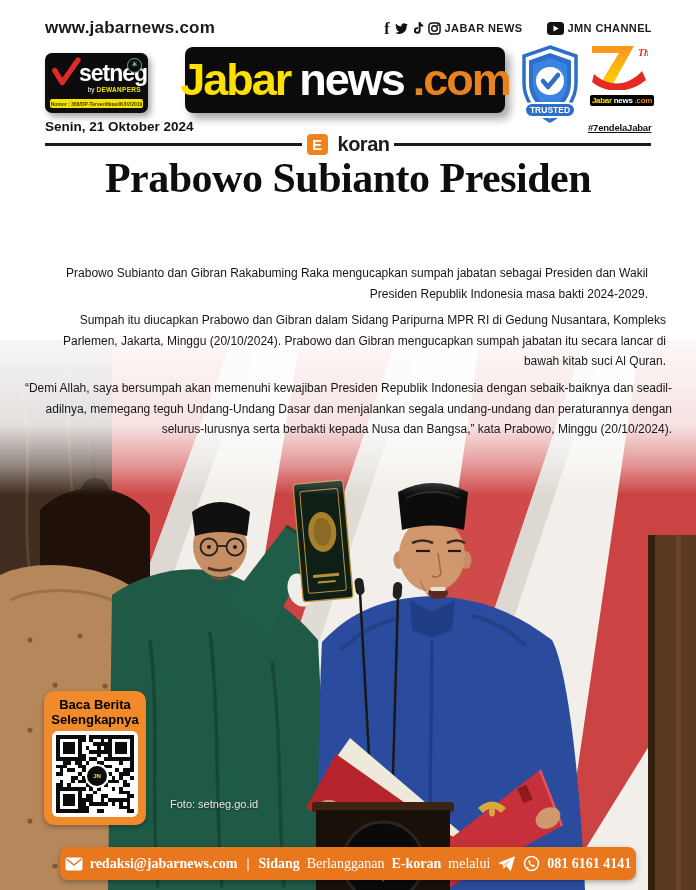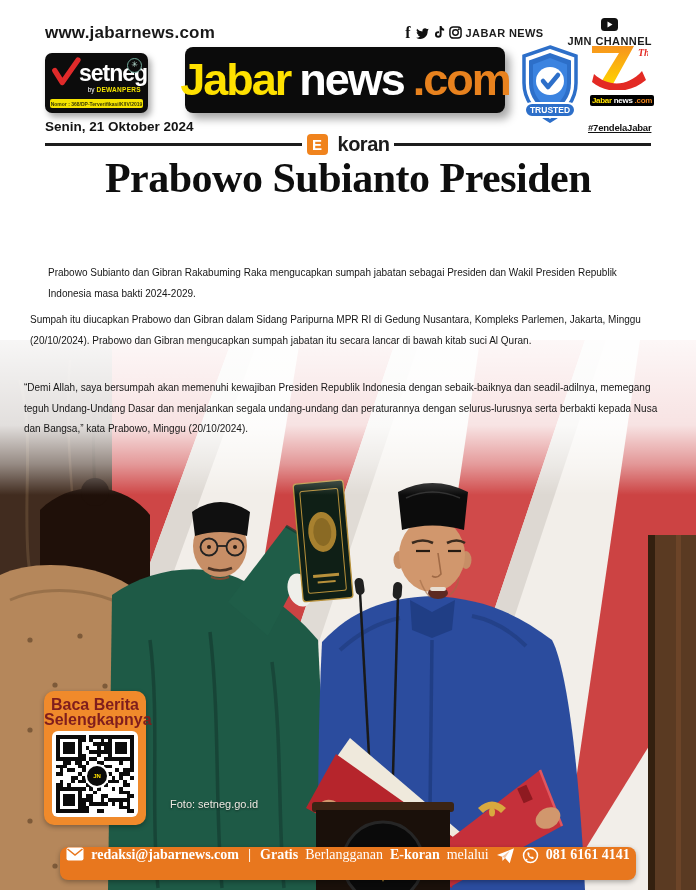--- a/index.html
+++ b/index.html
@@ -1,20 +1,20 @@
 <!DOCTYPE html>
 <html><head>
 <meta charset="utf-8">
 <style>
   html,body{margin:0;padding:0;background:#fff;}
   .page{position:relative;width:696px;height:890px;background:#fff;overflow:hidden;
         font-family:"Liberation Sans",sans-serif;color:#111;}
   
   .top-row{position:absolute;top:18px;left:45px;right:44px;display:flex;
-           justify-content:space-between;align-items:center;}
+           justify-content:space-between;}
   .site-url{font-weight:bold;font-size:17px;letter-spacing:.2px;color:#181818;}
   .social-cluster{display:flex;align-items:center;gap:10px;}
   .icon-row{display:flex;align-items:center;gap:4px;}
   .icon-row svg{display:block;}
   .social-label{font-weight:bold;font-size:11px;letter-spacing:.4px;color:#1c1c1c;}
   .fb-f{font-family:"Liberation Serif",serif;font-weight:bold;font-size:16px;line-height:13px;color:#111;}
   
   .verified-badge{position:absolute;left:45px;top:53px;width:103px;height:60px;background:#0c0c0c;
       border-radius:7px;box-shadow:3px 4px 6px rgba(0,0,0,.35);overflow:hidden;}
   .verified-word{position:absolute;left:8px;top:7px;display:flex;align-items:flex-end;}
@@ -41,41 +41,41 @@
   .date-line{position:absolute;left:45px;top:119px;font-weight:bold;font-size:13.5px;color:#141414;}
   .ekoran-divider{position:absolute;left:45px;right:45px;top:133px;display:flex;align-items:center;}
   .ekoran-divider .rule{flex:1;height:2.5px;background:#1c1c1c;}
   .ekoran-label{display:flex;align-items:center;margin:0 5px;}
   .ekoran-e{width:21px;height:21px;background:#F0831D;border-radius:4px;color:#fff;font-weight:bold;
       font-size:15px;display:flex;align-items:center;justify-content:center;}
   .ekoran-word{font-weight:bold;font-size:20px;color:#1c1c1c;margin-left:10px;letter-spacing:-.5px;}
   
   .headline{position:absolute;top:156px;left:0;right:0;text-align:center;z-index:2;
       font-family:"Liberation Serif",serif;font-weight:bold;font-size:42px;line-height:45px;color:#0e0e0e;letter-spacing:-.5px;}
-  .para{position:absolute;left:0;right:0;text-align:left;z-index:2;font-size:10px;line-height:20.5px;color:#161616;}
+  .para{position:absolute;left:0;right:0;text-align:right;z-index:2;font-size:12px;line-height:20.5px;color:#161616;}
   .para p{margin:0 auto;}
   .p1{top:263px;} .p1 p{max-width:600px;}
   .p2{top:310px;} .p2 p{max-width:636px;}
   .p3{top:378px;} .p3 p{max-width:648px;}
   
   .photo{position:absolute;left:0;top:340px;width:696px;height:550px;z-index:1;}
   .photo-caption{position:absolute;left:170px;top:798px;z-index:2;color:#EDE9E2;font-size:11px;
       text-shadow:0 1px 2px rgba(0,0,0,.55);}
   
   .qr-box{position:absolute;left:44px;top:691px;width:102px;height:134px;background:#F08A2B;border-radius:10px;
       z-index:3;box-shadow:0 2px 5px rgba(0,0,0,.3);text-align:center;}
-  .qr-title{color:#7f1d1d;font-weight:bold;font-size:16px;line-height:15px;margin-top:6px;}
+  .qr-title{color:#000000;font-weight:bold;font-size:13px;line-height:15px;margin-top:6px;}
   .qr-frame{position:relative;margin:4px auto 0;width:86px;height:86px;background:#fff;border-radius:6px;padding:4px;box-sizing:border-box;}
   .qr-grid{width:78px;height:78px;display:grid;grid-template-columns:repeat(21,1fr);grid-template-rows:repeat(21,1fr);}
   .qr-grid .on{background:#0b0b0b;}
   .qr-logo{position:absolute;left:50%;top:50%;width:20px;height:20px;margin:-10px 0 0 -10px;border-radius:50%;
       background:#0b0b0b;border:2px solid #fff;color:#FFE100;font-size:6px;font-weight:bold;line-height:20px;}
   
   .footer-bar{position:absolute;left:60px;top:847px;width:576px;height:33px;background:#E8771E;border-radius:8px;
-      z-index:3;display:flex;justify-content:center;gap:7px;white-space:nowrap;
+      z-index:3;display:flex;align-items:center;justify-content:center;gap:7px;white-space:nowrap;
       font-family:"Liberation Serif",serif;color:#fff;font-size:14px;box-shadow:0 2px 5px rgba(0,0,0,.3);}
   .footer-bar .b{font-weight:bold;}
   .footer-bar svg{display:block;}
   .footer-divider{font-weight:bold;opacity:.9;margin:0 2px;}
 </style>
 </head>
 <body>
 
 <div class="page">
 
@@ -237,21 +237,21 @@
         <svg width="12" height="13" viewBox="0 0 18 20">
           <path fill="#111" d="M10,0h3c.1,2.2,1.7,4,3.9,4.2v3c-1.5,0-2.9-.5-3.9-1.2v7.1a5.1,5.1,0,1,1-5.1-5.1,5,5,0,0,1,1.1.1v3.1a2.1,2.1,0,1,0,1,1.8Z"></path>
         </svg>
         <svg width="13" height="13" viewBox="0 0 14 14">
           <rect x="1" y="1" width="12" height="12" rx="3.5" fill="none" stroke="#111" stroke-width="1.6"></rect>
           <circle cx="7" cy="7" r="3" fill="none" stroke="#111" stroke-width="1.5"></circle>
           <circle cx="10.6" cy="3.4" r="1" fill="#111"></circle>
         </svg>
         <span class="social-label">JABAR NEWS</span>
       </div>
-      <div class="icon-row" style="margin-left:14px;flex-direction:column;">
+      <div class="icon-row" style="margin-left:14px;">
         <svg width="17" height="13" viewBox="0 0 17 13">
           <rect x="0" y="0" width="17" height="13" rx="3.5" fill="#111"></rect>
           <path d="M6.5,3.5 L11.5,6.5 L6.5,9.5 Z" fill="#fff"></path>
         </svg>
         <span class="social-label">JMN CHANNEL</span>
       </div>
     </div>
   </div>
 
   <div class="verified-badge">
@@ -779,21 +779,21 @@
     </div>
   </div>
 
   <div class="footer-bar">
     <svg width="18" height="14" viewBox="0 0 18 14">
       <rect x="0.5" y="0.5" width="17" height="13" rx="2" fill="#fff"></rect>
       <path d="M1.5,2 L9,8 L16.5,2" stroke="#E8771E" stroke-width="1.6" fill="none"></path>
     </svg>
     <span class="b">redaksi@jabarnews.com</span>
     <span class="footer-divider">|</span>
-    <span class="b">Gratis</span>
+    <span class="b">Sidang</span>
     <span>Berlangganan</span>
     <span class="b">E-koran</span>
     <span>melalui</span>
     <svg width="19" height="17" viewBox="0 0 22 20">
       <path d="M1,9.5 L21,1.5 L16,19 L10.5,13 L7.5,16.5 L7,11.5 Z" fill="#fff"></path>
       <path d="M7,11.5 L16,4.5 L10.5,13" fill="#E8771E" opacity="0.45"></path>
     </svg>
     <svg width="17" height="17" viewBox="0 0 20 20">
       <circle cx="10" cy="10" r="8.2" fill="none" stroke="#fff" stroke-width="1.8"></circle>
       <path d="M6.5,6.5 C7,6 8,6 8.3,6.8 L8.9,8.2 C9.1,8.7 8.6,9.2 8.3,9.5 C8.8,10.7 9.6,11.4 10.7,11.9 C11,11.5 11.5,11 12,11.3 L13.4,12 C14.1,12.4 14,13.3 13.4,13.7 C12.3,14.4 10.4,13.8 8.8,12.4 C7.2,11 6,8.7 6.5,6.5 Z" fill="#fff"></path>

